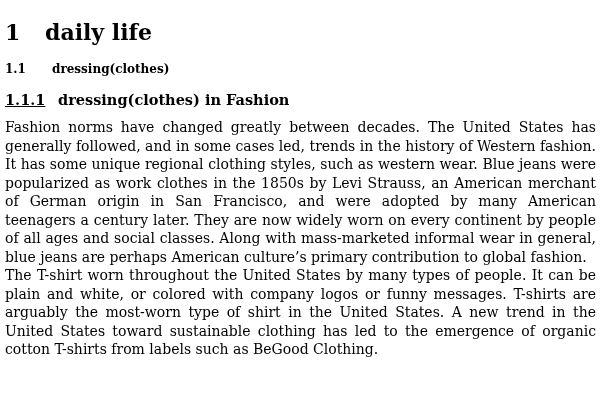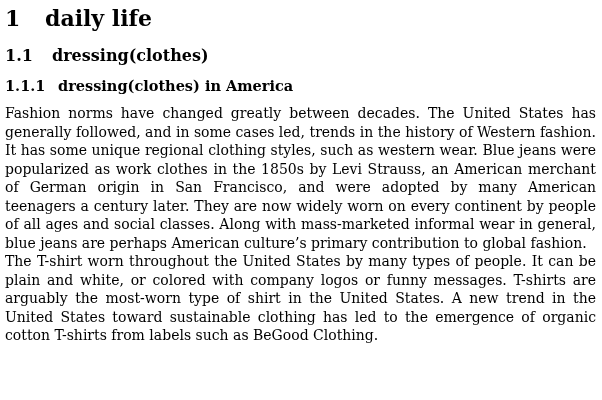--- a/index.html
+++ b/index.html
@@ -11,46 +11,46 @@
     width: 602px;
     height: 400px;
     overflow: hidden;
     font-family: "DejaVu Serif", serif;
     color: #000000;
   }
   .page {
     box-sizing: border-box;
     width: 602px;
     height: 400px;
-    padding: 3px 6px 0 5px;
+    padding: 17px 6px 0 5px;
   }
   .h1 {
     font-size: 22px;
     line-height: 26px;
     font-weight: bold;
     margin: 2px 0 0 0;
     white-space: nowrap;
   }
   .h1 .num { display: inline-block; min-width: 40px; }
   .h2 {
-    font-size: 16px;
+    font-size: 12px;
     line-height: 21px;
     font-weight: bold;
     margin: 14px 0 0 0;
     white-space: nowrap;
   }
   .h2 .num { display: inline-block; min-width: 47px; }
   .h3 {
     font-size: 14.5px;
     line-height: 17px;
     font-weight: bold;
     margin: 11px 0 0 0;
     white-space: nowrap;
   }
-  .h3 .num { display: inline-block; min-width: 53px; }
+  .h3 .num { display: inline-block; min-width: 53px; text-decoration: underline; }
   .body-par {
     font-size: 14px;
     line-height: 18.5px;
     text-align: justify;
     margin: 0;
     hyphens: auto;
     -webkit-hyphens: auto;
   }
   .body-par.first {
     margin-top: 10px;
@@ -66,20 +66,20 @@
 
   <div class="h1">
     <span class="num">1</span><span>daily life</span>
   </div>
 
   <div class="h2">
     <span class="num">1.1</span><span>dressing(clothes)</span>
   </div>
 
   <div class="h3">
-    <span class="num">1.1.1</span><span>dressing(clothes) in America</span>
+    <span class="num">1.1.1</span><span>dressing(clothes) in Fashion</span>
   </div>
 
   <p class="body-par first"><span>Fashion norms have changed greatly between decades. The United States has generally followed, and in some cases led, trends in the history of Western fashion. It has some unique regional clothing styles, such as </span><span class="bold-run">western wear</span><span>. </span><span class="bold-run">Blue jeans</span><span> were popularized as work clothes in the 1850s by Levi Strauss, an American merchant of German origin in San Francisco, and were adopted by many American teenagers a century later. They are now widely worn on every continent by people of all ages and social classes. Along with mass-marketed informal wear in general, blue jeans are perhaps American culture’s primary contribution to global fashion.</span></p>
 
   <p class="body-par"><span>The </span><span class="bold-run">T-shirt</span><span> worn throughout the United States by many types of people. It can be plain and white, or colored with company logos or funny messages. T-shirts are arguably the most-worn type of shirt in the United States. A new trend in the United States toward sustainable clothing has led to the emergence of organic cotton T-shirts from labels such as </span><span class="bold-run">BeGood Clothing</span><span>.</span></p>
 
 </div>
 
 </body></html>

